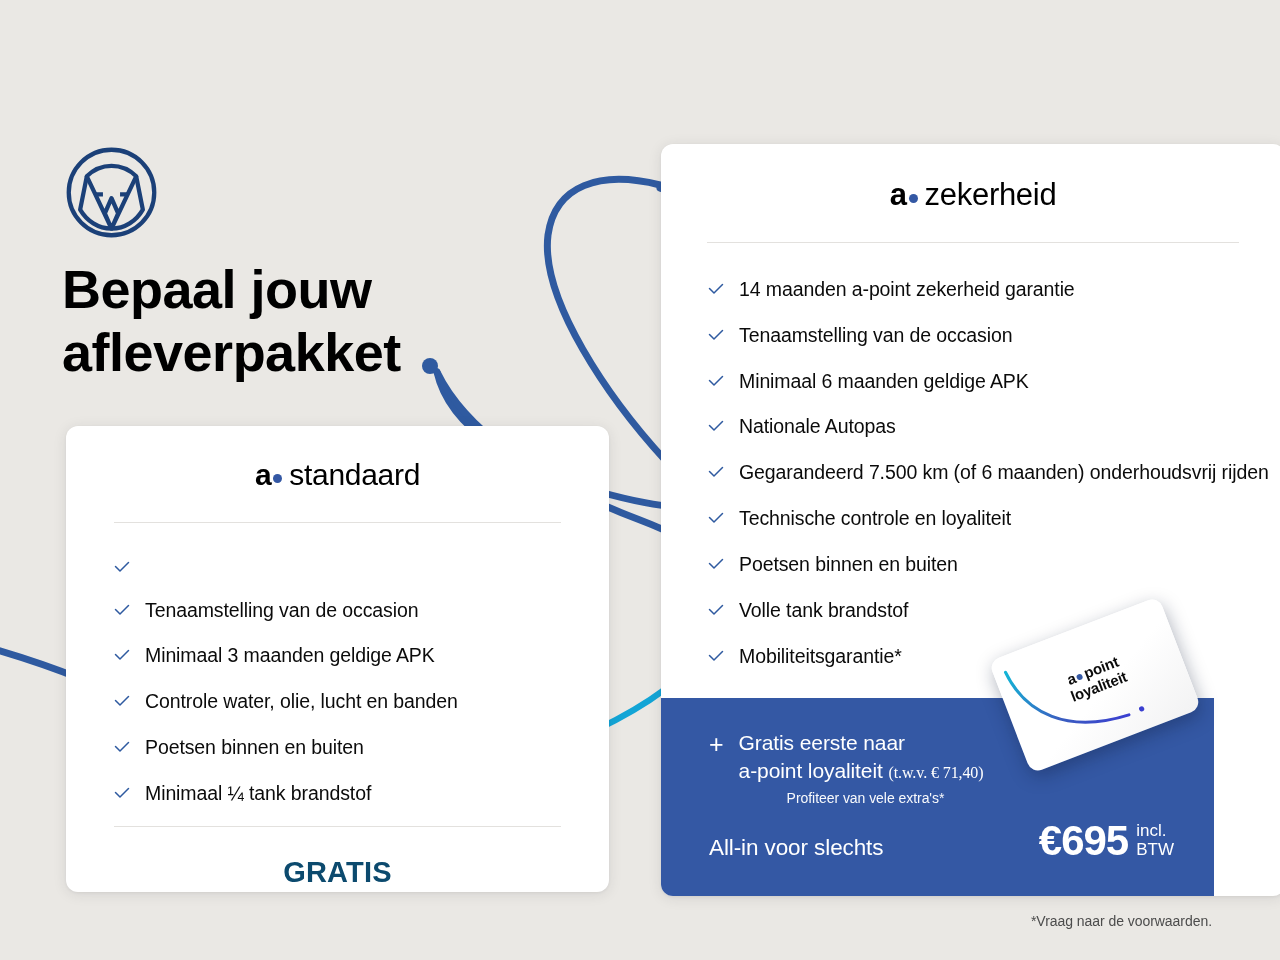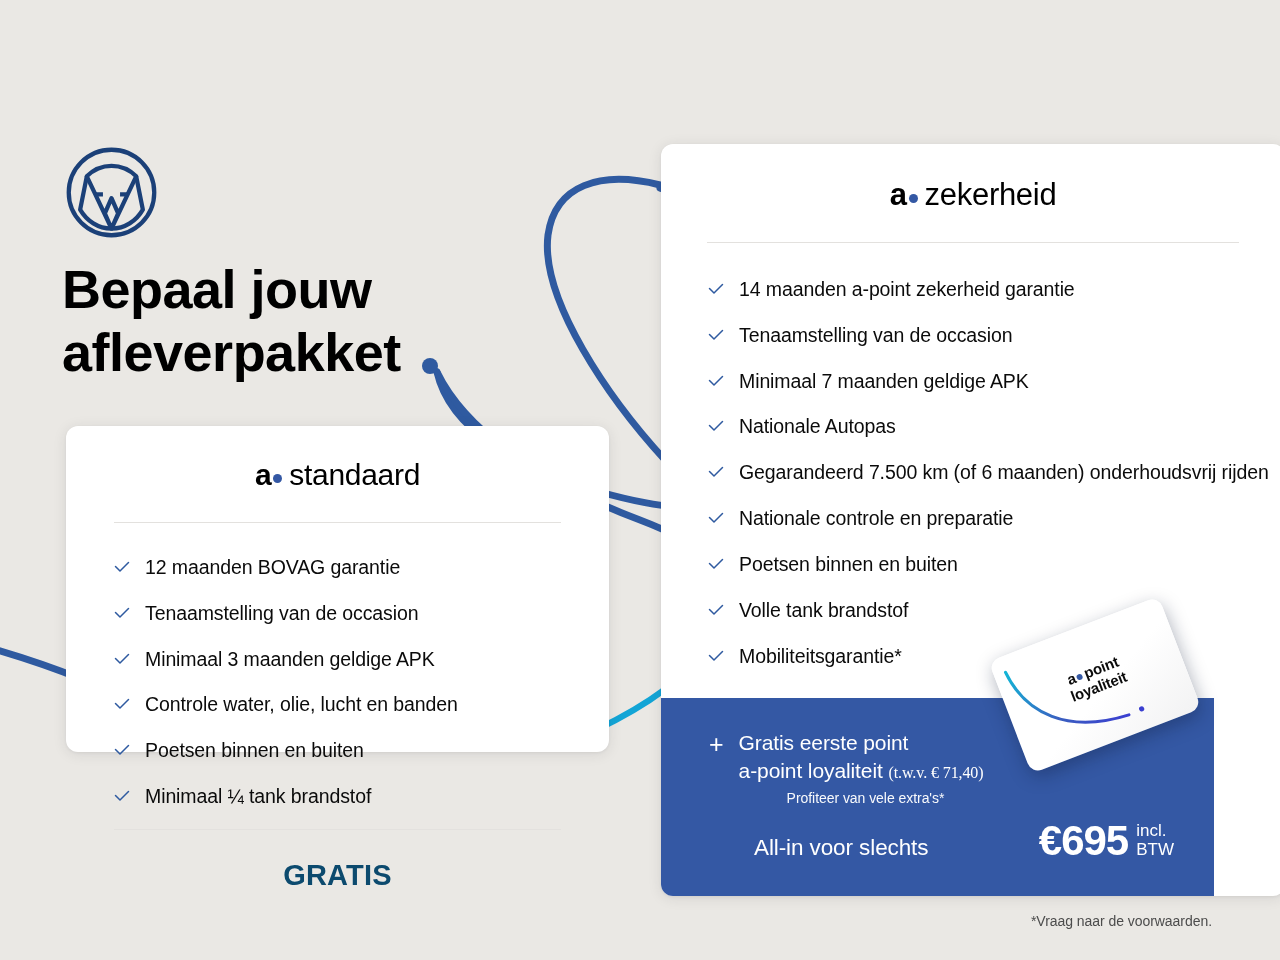--- a/index.html
+++ b/index.html
@@ -58,21 +58,21 @@
   .card {
     position: absolute;
     background: #ffffff;
     border-radius: 12px;
     box-shadow: 0 2px 14px rgba(40,40,50,0.10), 0 1px 3px rgba(40,40,50,0.06);
   }
   .card-standaard {
     left: 66px;
     top: 426px;
     width: 543px;
-    height: 326px;
+    height: 466px;
     z-index: 3;
   }
   .card-zekerheid {
     left: 661px;
     top: 144px;
     width: 624px;
     height: 752px;
     z-index: 5;
     overflow: hidden;
   }
@@ -204,21 +204,20 @@
     left: 48px;
     right: 40px;
     bottom: 34px;
     display: flex;
     align-items: baseline;
     justify-content: space-between;
   }
   .allin {
     font-size: 22.5px;
     letter-spacing: -0.1px;
-    margin-left: 45px;
   }
   .price-group {
     display: flex;
     align-items: center;
   }
   .price-amount {
     font-size: 42px;
     font-weight: 700;
     letter-spacing: -1px;
     line-height: 1;
@@ -312,21 +311,20 @@
     <div class="card-title">
       <span class="brand-a">a</span><span class="brand-dot"></span><span>standaard</span>
     </div>
     <hr class="rule rule-top">
 
     <ul class="features">
       <li class="feature">
         <svg class="check-icon" viewBox="0 0 18 18" xmlns="http://www.w3.org/2000/svg">
             <path d="M2.5 7.5 L7 12 L15.5 3.5" fill="none" stroke="#2f5aa0" stroke-width="1.5" stroke-linecap="round" stroke-linejoin="round"></path>
           </svg>
-        <span class="feature-text">12 maanden BOVAG garantie</span>
       </li>
       <li class="feature">
         <svg class="check-icon" viewBox="0 0 18 18" xmlns="http://www.w3.org/2000/svg">
             <path d="M2.5 7.5 L7 12 L15.5 3.5" fill="none" stroke="#2f5aa0" stroke-width="1.5" stroke-linecap="round" stroke-linejoin="round"></path>
           </svg>
         <span class="feature-text">Tenaamstelling van de occasion</span>
       </li>
       <li class="feature">
         <svg class="check-icon" viewBox="0 0 18 18" xmlns="http://www.w3.org/2000/svg">
             <path d="M2.5 7.5 L7 12 L15.5 3.5" fill="none" stroke="#2f5aa0" stroke-width="1.5" stroke-linecap="round" stroke-linejoin="round"></path>
@@ -373,39 +371,39 @@
       <li class="feature">
         <svg class="check-icon" viewBox="0 0 18 18" xmlns="http://www.w3.org/2000/svg">
             <path d="M2.5 7.5 L7 12 L15.5 3.5" fill="none" stroke="#2f5aa0" stroke-width="1.5" stroke-linecap="round" stroke-linejoin="round"></path>
           </svg>
         <span class="feature-text">Tenaamstelling van de occasion</span>
       </li>
       <li class="feature">
         <svg class="check-icon" viewBox="0 0 18 18" xmlns="http://www.w3.org/2000/svg">
             <path d="M2.5 7.5 L7 12 L15.5 3.5" fill="none" stroke="#2f5aa0" stroke-width="1.5" stroke-linecap="round" stroke-linejoin="round"></path>
           </svg>
-        <span class="feature-text">Minimaal 7 maanden geldige APK</span>
+        <span class="feature-text">Minimaal 6 maanden geldige APK</span>
       </li>
       <li class="feature">
         <svg class="check-icon" viewBox="0 0 18 18" xmlns="http://www.w3.org/2000/svg">
             <path d="M2.5 7.5 L7 12 L15.5 3.5" fill="none" stroke="#2f5aa0" stroke-width="1.5" stroke-linecap="round" stroke-linejoin="round"></path>
           </svg>
         <span class="feature-text">Nationale Autopas</span>
       </li>
       <li class="feature">
         <svg class="check-icon" viewBox="0 0 18 18" xmlns="http://www.w3.org/2000/svg">
             <path d="M2.5 7.5 L7 12 L15.5 3.5" fill="none" stroke="#2f5aa0" stroke-width="1.5" stroke-linecap="round" stroke-linejoin="round"></path>
           </svg>
         <span class="feature-text">Gegarandeerd 7.500 km (of 6 maanden) onderhoudsvrij rijden</span>
       </li>
       <li class="feature">
         <svg class="check-icon" viewBox="0 0 18 18" xmlns="http://www.w3.org/2000/svg">
             <path d="M2.5 7.5 L7 12 L15.5 3.5" fill="none" stroke="#2f5aa0" stroke-width="1.5" stroke-linecap="round" stroke-linejoin="round"></path>
           </svg>
-        <span class="feature-text">Nationale controle en preparatie</span>
+        <span class="feature-text">Technische controle en loyaliteit</span>
       </li>
       <li class="feature">
         <svg class="check-icon" viewBox="0 0 18 18" xmlns="http://www.w3.org/2000/svg">
             <path d="M2.5 7.5 L7 12 L15.5 3.5" fill="none" stroke="#2f5aa0" stroke-width="1.5" stroke-linecap="round" stroke-linejoin="round"></path>
           </svg>
         <span class="feature-text">Poetsen binnen en buiten</span>
       </li>
       <li class="feature">
         <svg class="check-icon" viewBox="0 0 18 18" xmlns="http://www.w3.org/2000/svg">
             <path d="M2.5 7.5 L7 12 L15.5 3.5" fill="none" stroke="#2f5aa0" stroke-width="1.5" stroke-linecap="round" stroke-linejoin="round"></path>
@@ -417,21 +415,21 @@
             <path d="M2.5 7.5 L7 12 L15.5 3.5" fill="none" stroke="#2f5aa0" stroke-width="1.5" stroke-linecap="round" stroke-linejoin="round"></path>
           </svg>
         <span class="feature-text">Mobiliteitsgarantie*</span>
       </li>
     </ul>
 
     <div class="blue-panel">
       <div class="bonus-row">
         <span class="plus-icon">+</span>
         <div>
-          <div class="bonus-l1">Gratis eerste point</div>
+          <div class="bonus-l1">Gratis eerste naar</div>
           <div class="bonus-l2"><span>a-point loyaliteit</span> <span class="bonus-worth">(t.w.v. € 71,40)</span></div>
           <div class="bonus-sub">Profiteer van vele extra's*</div>
         </div>
       </div>
 
       <div class="price-row">
         <span class="allin">All-in voor slechts</span>
         <span class="price-group">
           <span class="price-amount">€695</span>
           <span class="price-unit">

